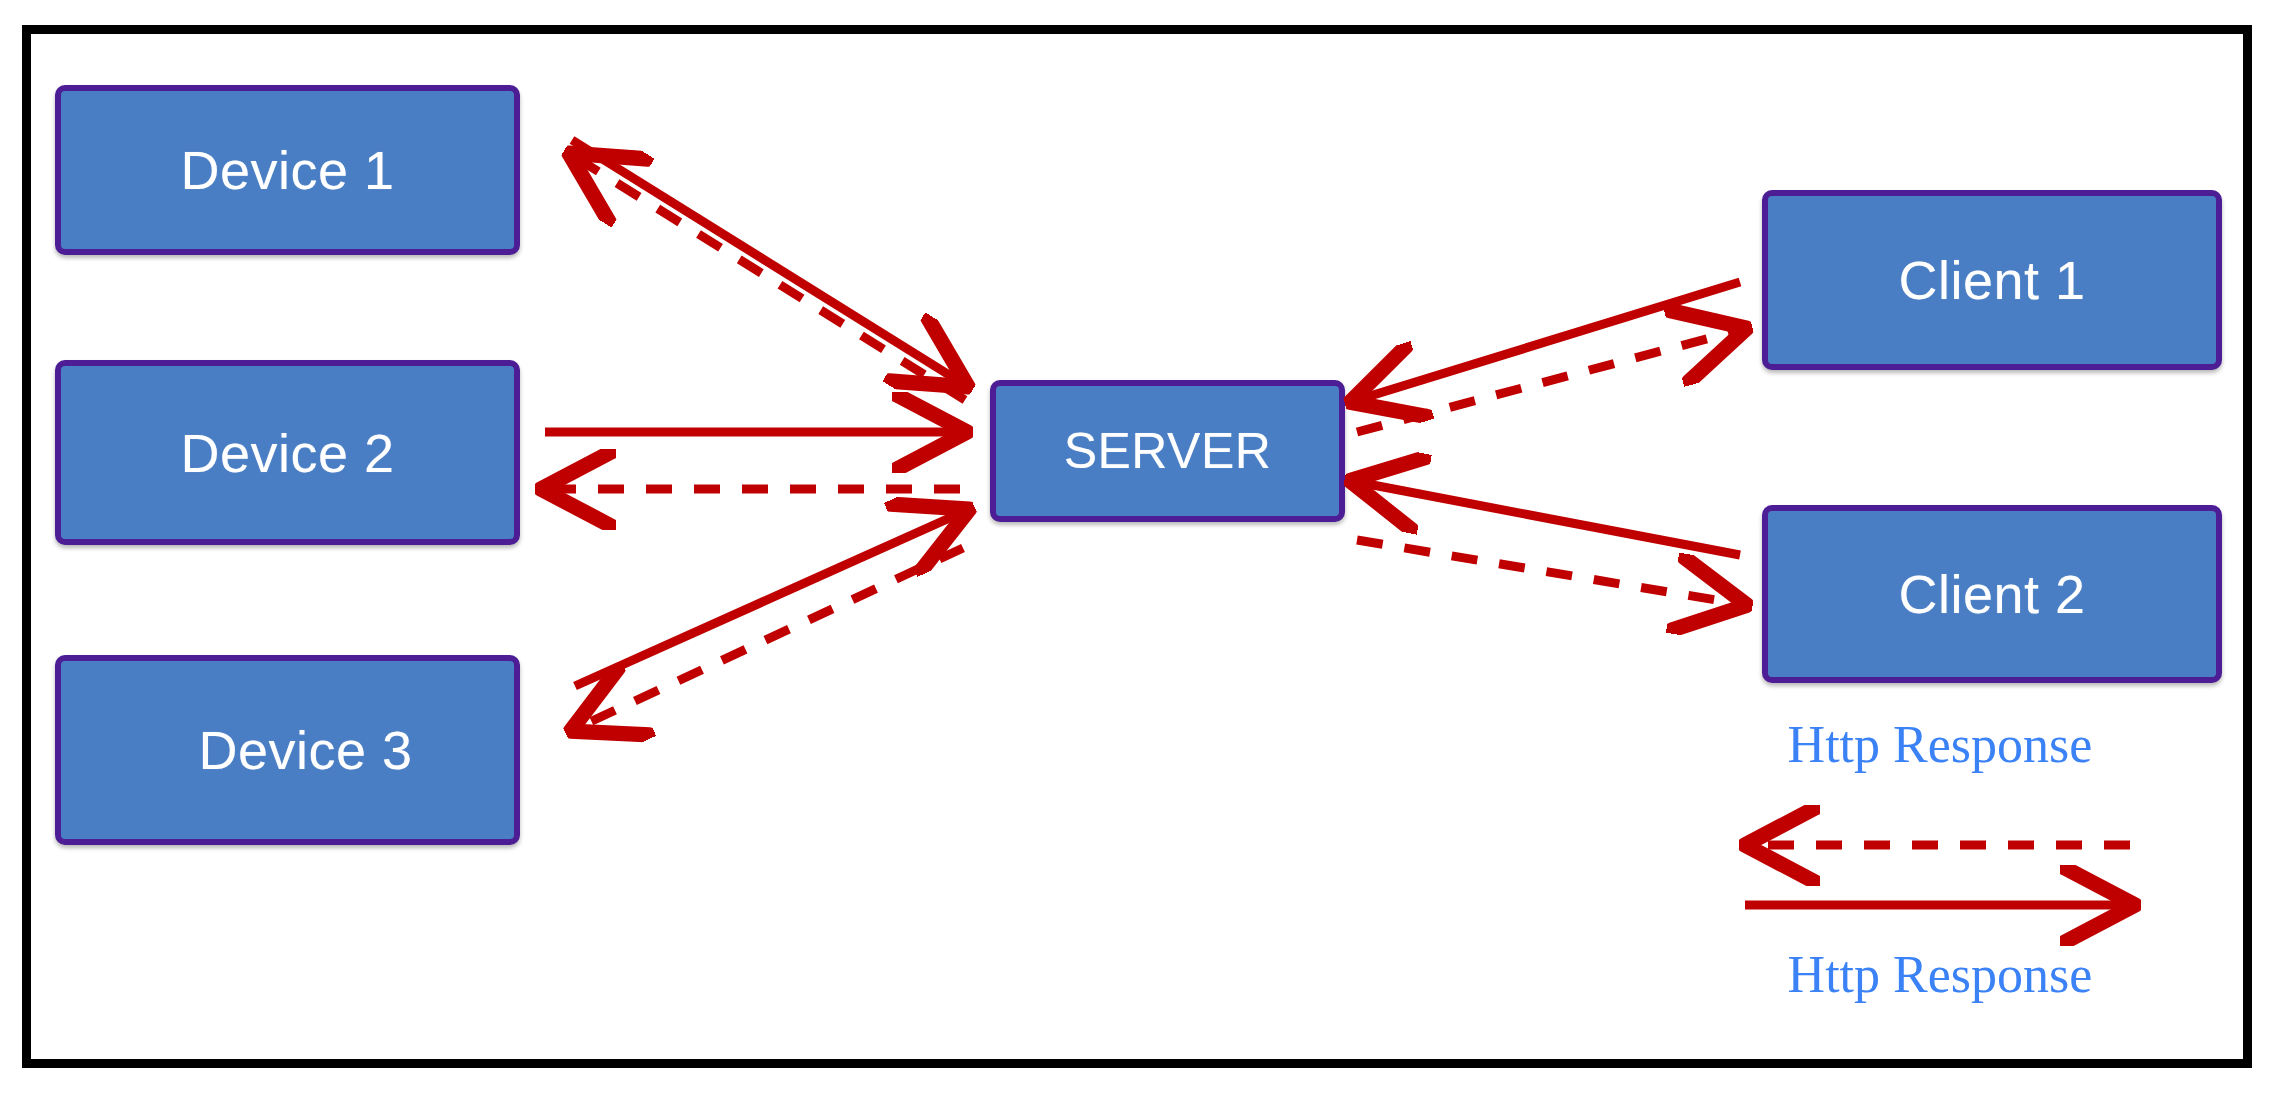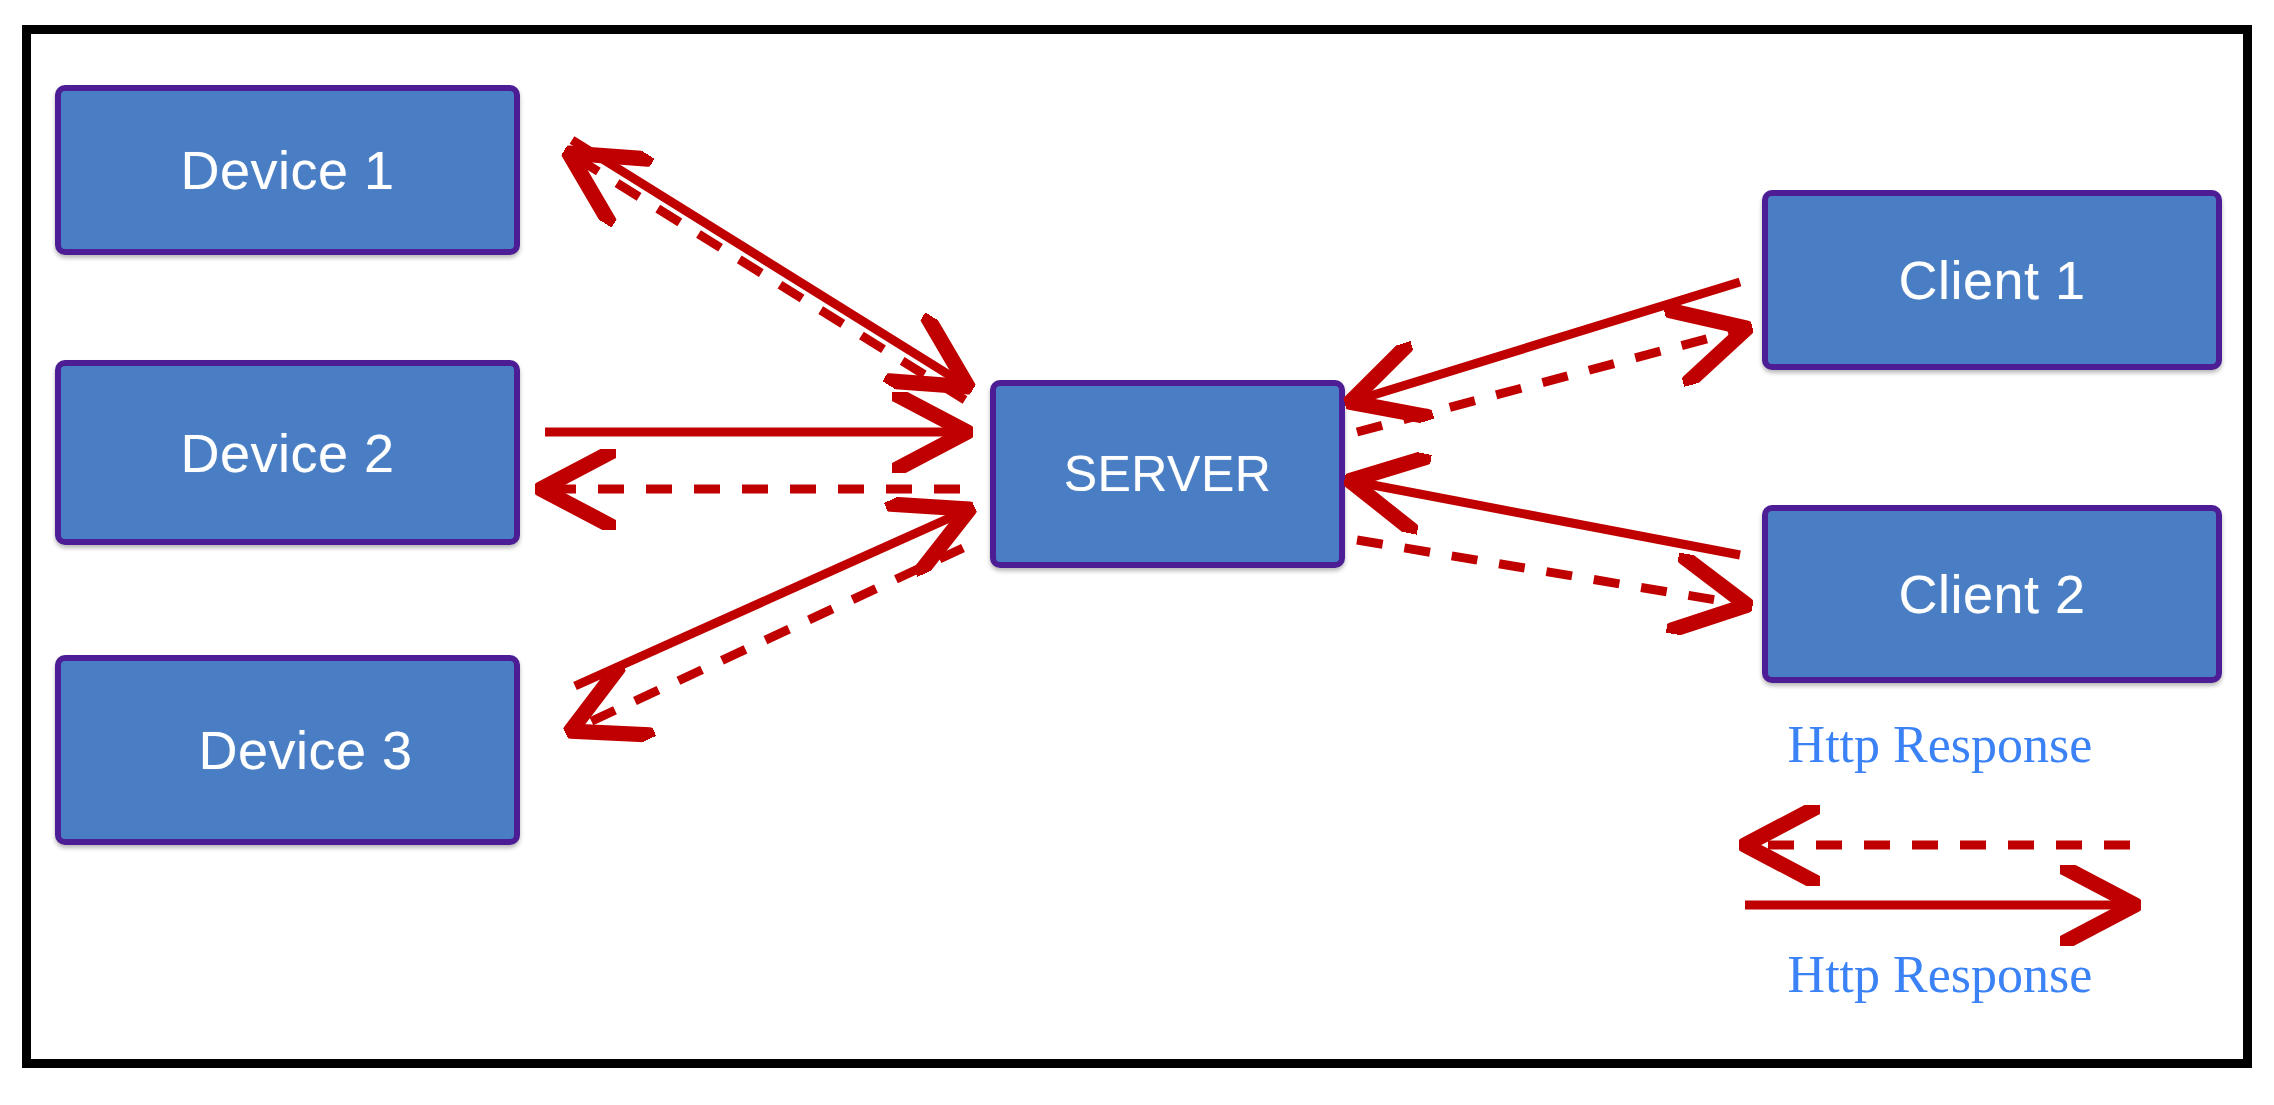--- a/index.html
+++ b/index.html
@@ -63,21 +63,21 @@
   </div>
 
   <div class="node" style="left:55px;  top:360px; width:465px; height:185px;">
     <span>Device 2</span>
   </div>
 
   <div class="node" style="left:55px;  top:655px; width:465px; height:190px;padding-left:36px;">
     <span>Device 3</span>
   </div>
 
-  <div class="node server" style="left:990px; top:380px; width:355px; height:188px;">
+  <div class="node server" style="left:990px; top:380px; width:355px; height:142px;">
     <span>SERVER</span>
   </div>
 
   <div class="node" style="left:1762px; top:190px; width:460px; height:180px;">
     <span>Client 1</span>
   </div>
 
   <div class="node" style="left:1762px; top:505px; width:460px; height:178px;">
     <span>Client 2</span>
   </div>

